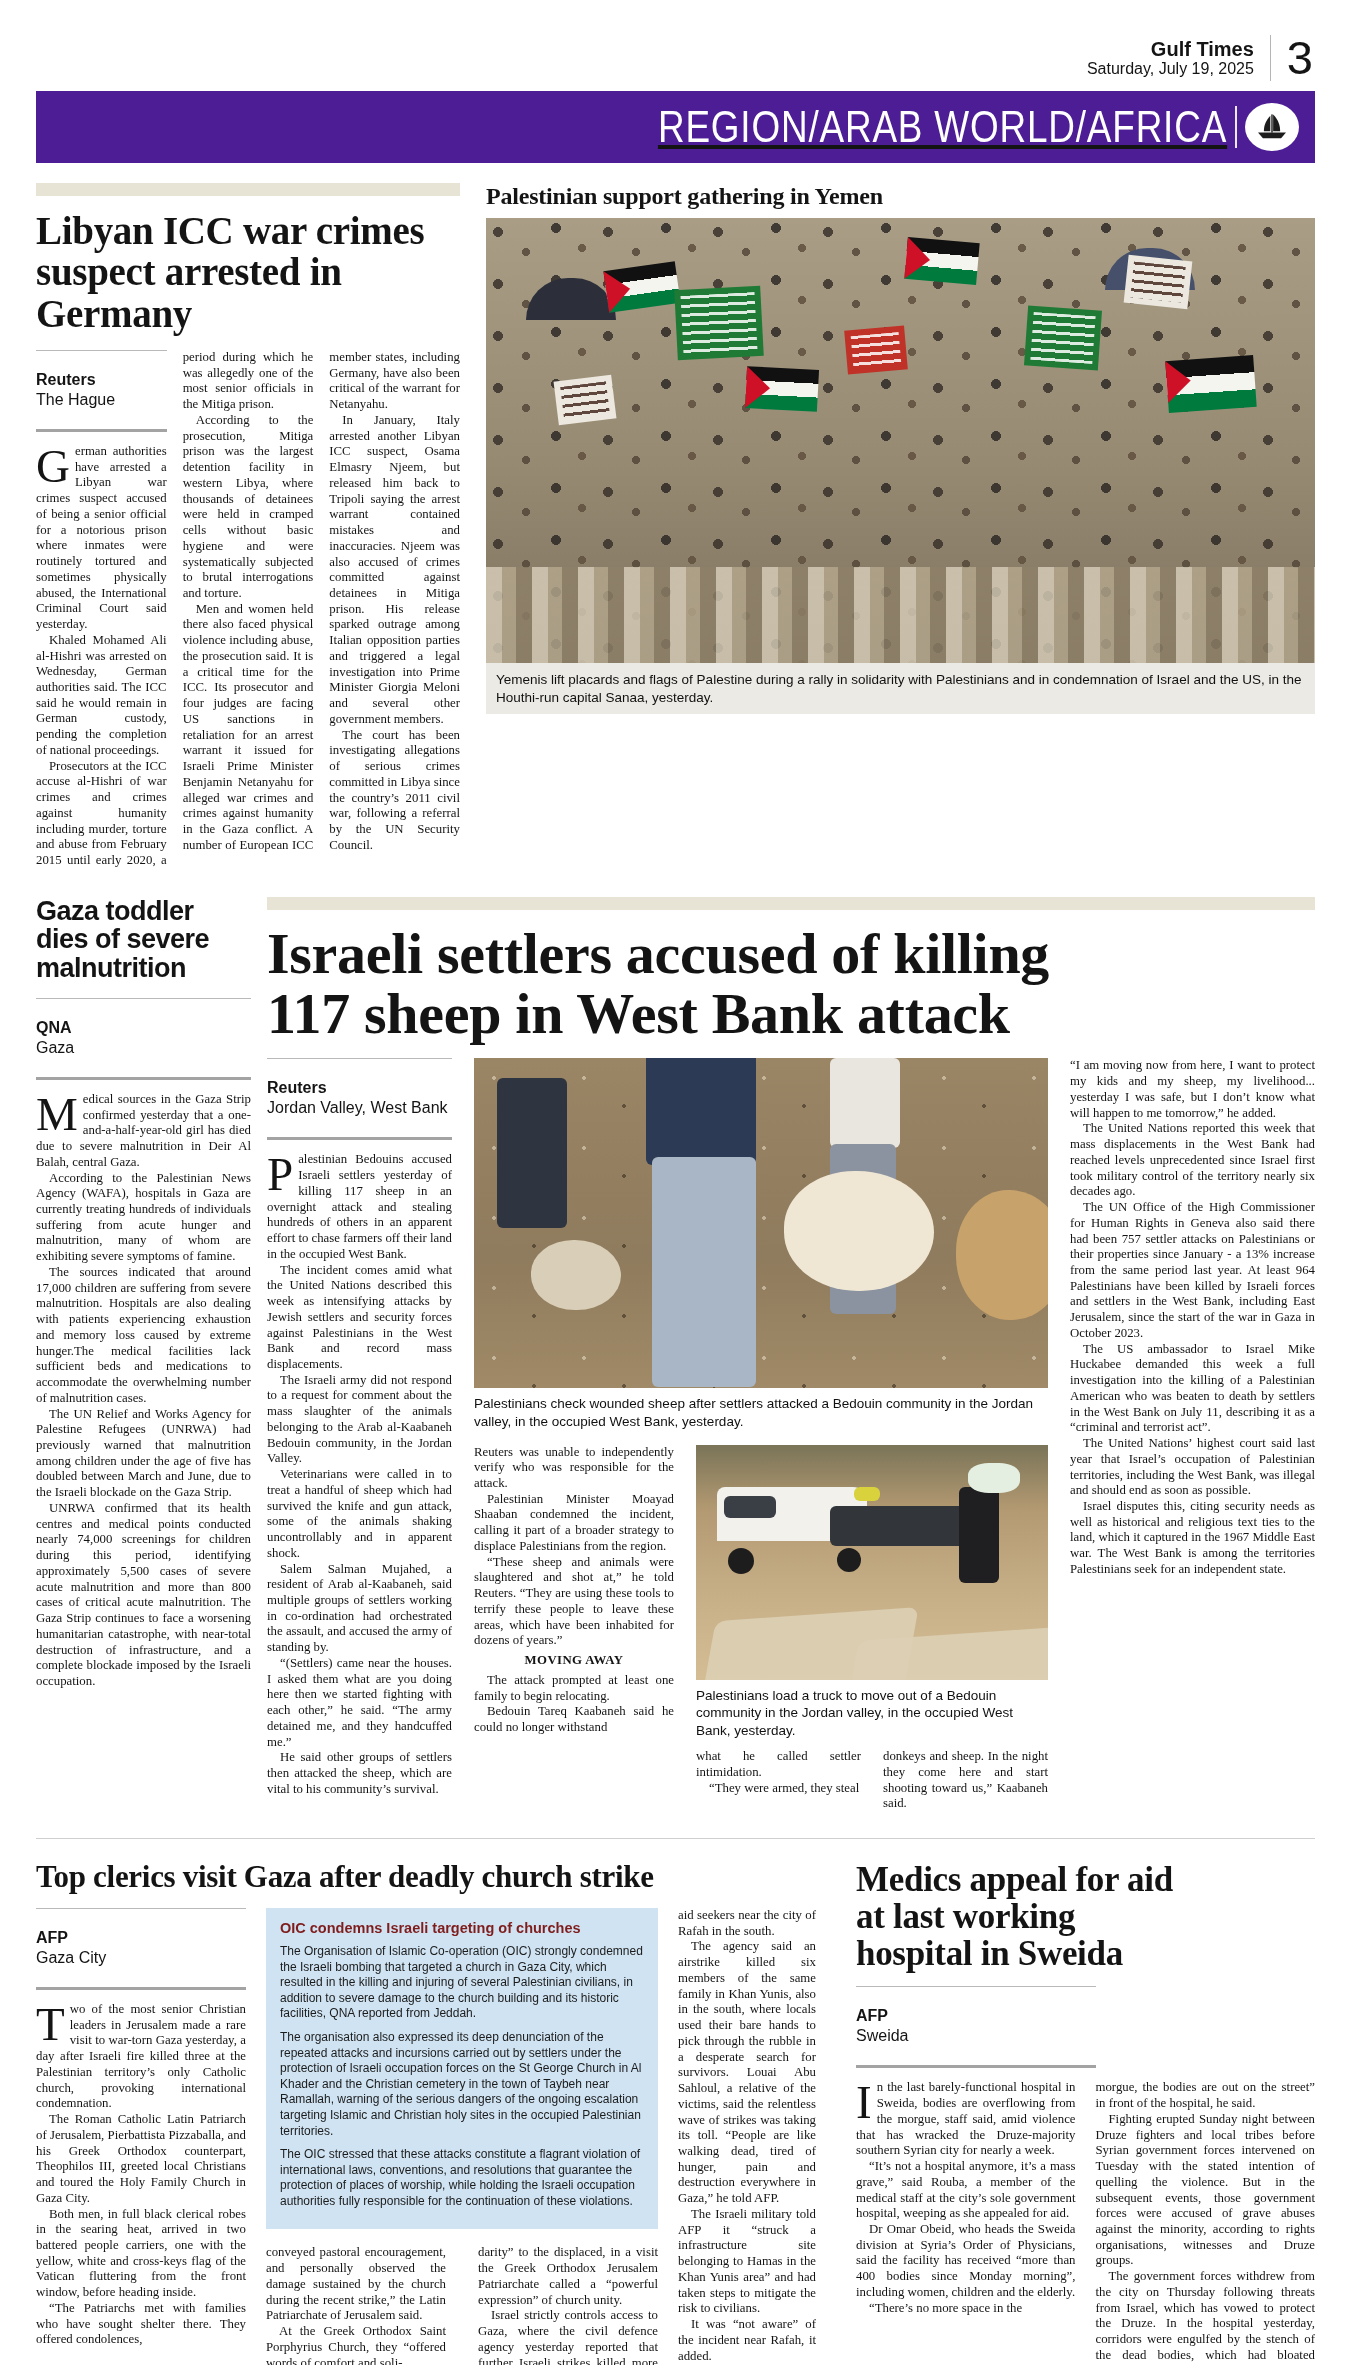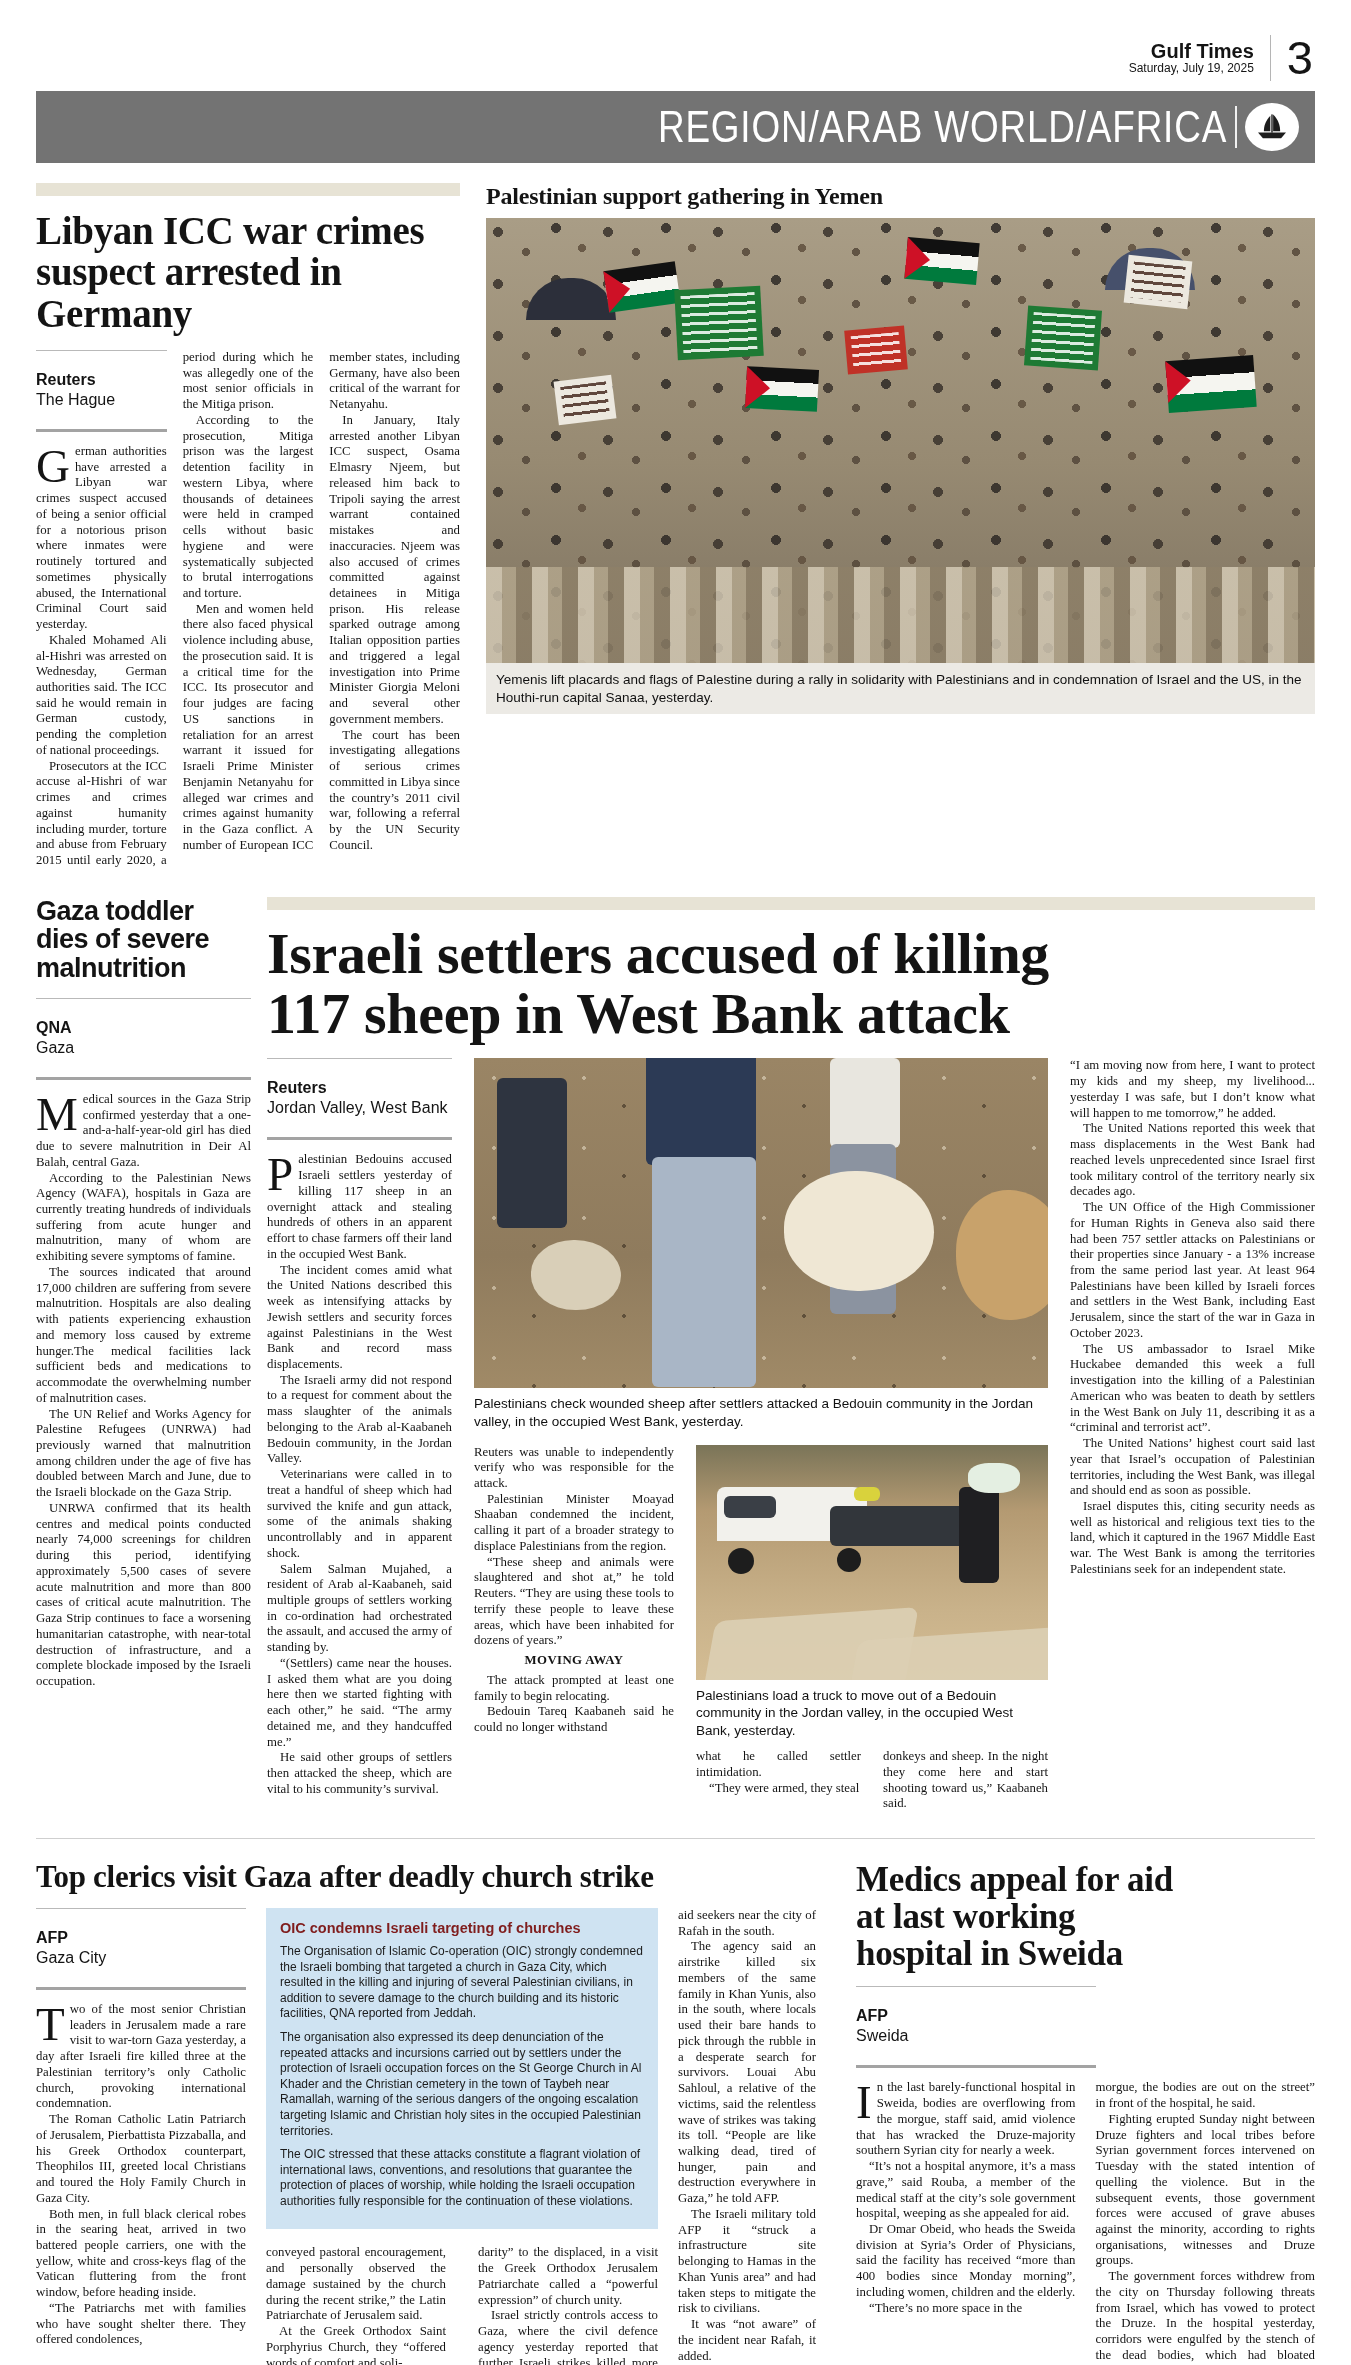--- a/index.html
+++ b/index.html
@@ -2,25 +2,25 @@
 <html><head>
 <meta charset="utf-8">
 <style>
   html,body{margin:0;padding:0;background:#fff;}
   body{width:1351px;min-height:2365px;font-family:"Liberation Serif",serif;color:#141414;}
   .page{padding:0 36px 40px;}
   
   .masthead{display:flex;justify-content:flex-end;align-items:center;gap:16px;padding:34px 2px 10px;}
   .mast-text{text-align:right;font-family:"Liberation Sans",sans-serif;line-height:1.1;}
   .paper-name{font-weight:bold;font-size:20px;}
-  .paper-date{font-size:12px;}
+  .paper-date{font-size:16px;}
   .mast-rule{width:1px;height:46px;background:#b5b5b5;}
   .page-num{font-family:"Liberation Sans",sans-serif;font-size:47px;font-weight:400;line-height:1;}
   
-  .banner{background:#737373;height:72px;display:flex;align-items:center;justify-content:flex-end;gap:8px;padding:0 16px;}
+  .banner{background:#4c1d95;height:72px;display:flex;align-items:center;justify-content:flex-end;gap:8px;padding:0 16px;text-decoration:underline;}
   .banner-title{color:#fff;font-family:"Liberation Sans",sans-serif;font-size:45px;letter-spacing:1px;display:inline-block;transform:scaleX(.82);transform-origin:right center;white-space:nowrap;font-weight:400;}
   .banner-sep{width:2px;height:42px;background:rgba(255,255,255,.9);}
   .boat-badge{width:54px;height:48px;background:#fff;border-radius:50%;display:flex;align-items:center;justify-content:center;flex:0 0 auto;}
   
   .kicker-bar{height:13px;background:#e7e3d5;margin-bottom:14px;}
   .hl{font-family:"Liberation Serif",serif;font-weight:bold;letter-spacing:-.3px;line-height:1.06;margin:0;}
   .byline{font-family:"Liberation Sans",sans-serif;font-size:16px;border-top:1px solid #b9b9b9;border-bottom:3px solid #a3a3a3;padding:19px 0;margin:0 0 12px;line-height:1.25;}
   .byline .agency{font-weight:bold;display:block;}
   .bodytext p{margin:0;text-indent:13px;text-align:justify;font-size:12.8px;line-height:1.23;}
   .bodytext p.first{text-indent:0;}

